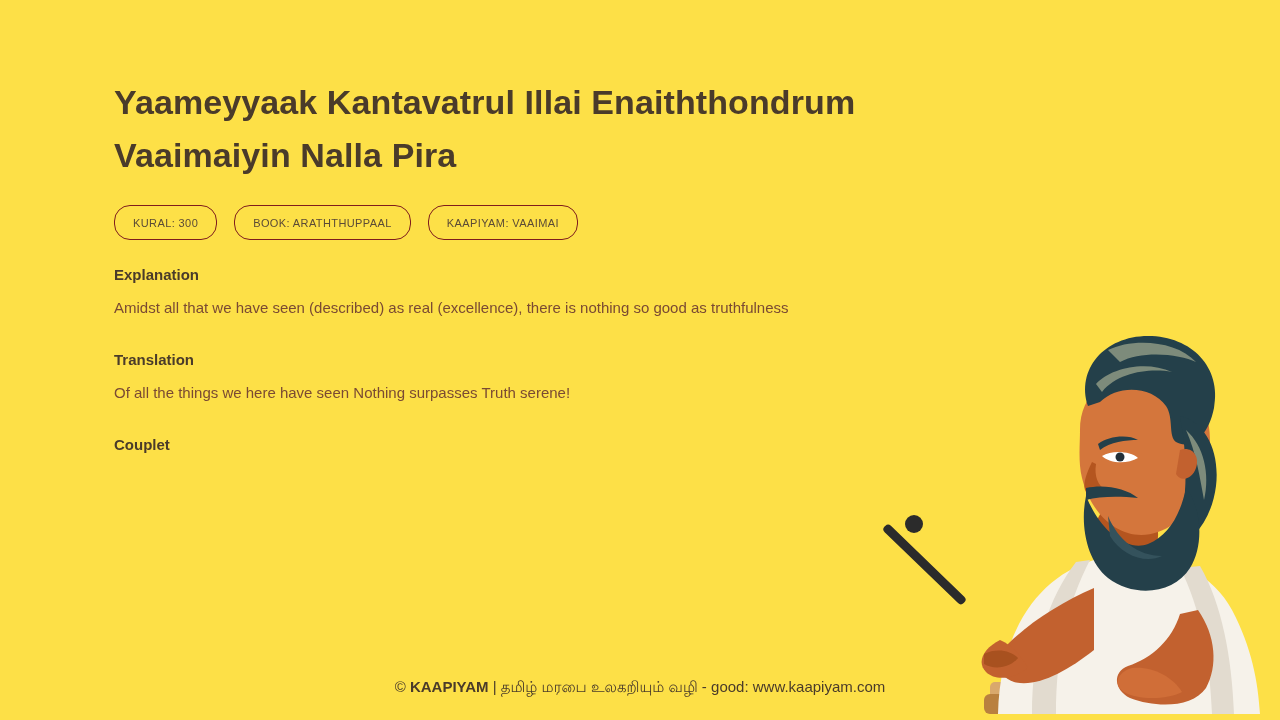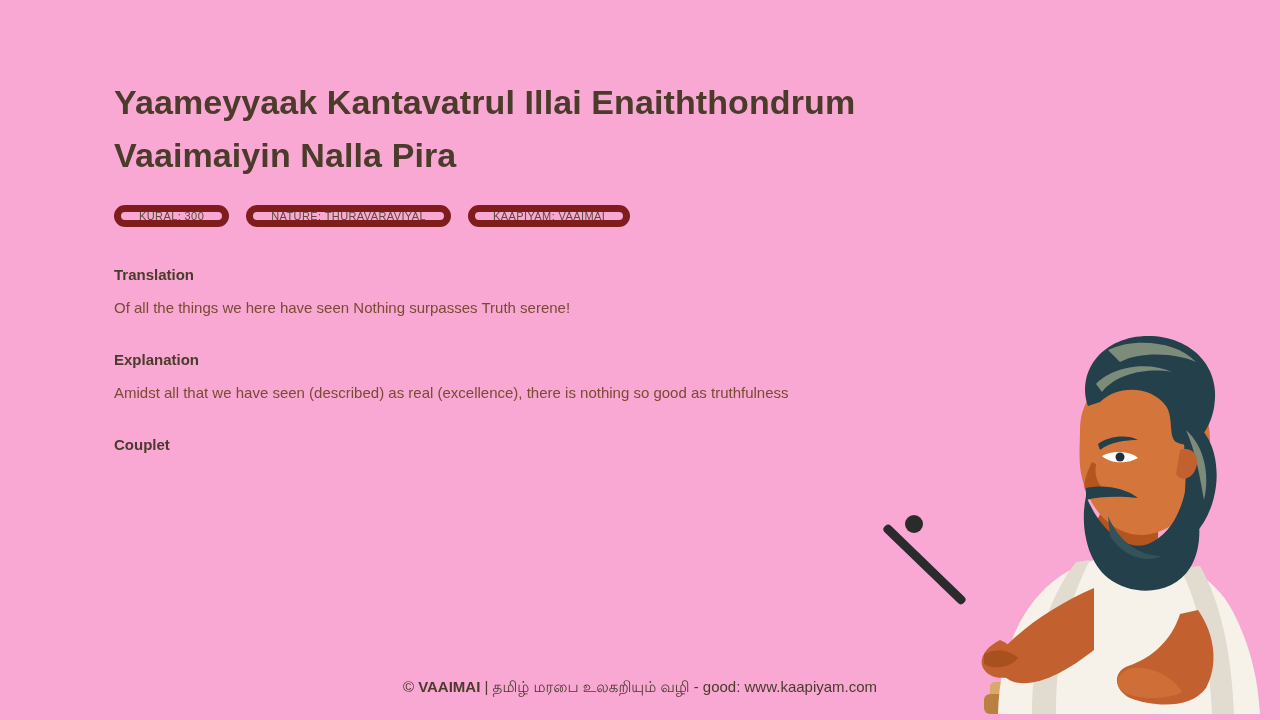--- a/index.html
+++ b/index.html
@@ -13,21 +13,21 @@
   body {
     background: #f0e4d7;
     font-family: "Liberation Sans", sans-serif;
     position: relative;
   }
 
   .page {
     position: relative;
     width: 1280px;
     height: 720px;
-    background: #f9a8d4;
+    background: #fde047;
   }
 
   
   .title {
     position: absolute;
     left: 114px;
     top: 76px;
     width: 820px;
     font-size: 34px;
     line-height: 53px;
@@ -39,22 +39,22 @@
   
   .tags {
     position: absolute;
     left: 114px;
     top: 205px;
     display: flex;
     gap: 17px;
   }
 
   .tag {
-    height: 22px;
-    border: 7px solid #7f1d1d;
+    height: 35px;
+    border: 1px solid #7f1d1d;
     border-radius: 16px;
     background: transparent;
     display: flex;
     align-items: center;
     padding: 0 18px;
     font-size: 11px;
     letter-spacing: 0.4px;
     color: #5b4a36;
     white-space: nowrap;
   }
@@ -111,43 +111,43 @@
 
 <div class="page">
 
   <h1 class="title">Yaameyyaak Kantavatrul Illai Enaiththondrum Vaaimaiyin Nalla Pira</h1>
 
   <div class="tags">
     <div class="tag">
       <span>KURAL: 300</span>
     </div>
     <div class="tag">
-      <span>NATURE: THURAVARAVIYAL</span>
+      <span>BOOK: ARATHTHUPPAAL</span>
     </div>
     <div class="tag">
       <span>KAAPIYAM: VAAIMAI</span>
     </div>
   </div>
 
   <div class="sections">
+    <div class="section">
+      <div class="section-label">Explanation</div>
+      <div class="section-text">Amidst all that we have seen (described) as real (excellence), there is nothing so good as truthfulness</div>
+    </div>
     <div class="section">
       <div class="section-label">Translation</div>
       <div class="section-text">Of all the things we here have seen Nothing surpasses Truth serene!</div>
     </div>
     <div class="section">
-      <div class="section-label">Explanation</div>
-      <div class="section-text">Amidst all that we have seen (described) as real (excellence), there is nothing so good as truthfulness</div>
-    </div>
-    <div class="section">
       <div class="section-label">Couplet</div>
     </div>
   </div>
 
   <div class="footer">
-    <span>© </span><span class="brand">VAAIMAI</span><span> | தமிழ் மரபை உலகறியும் வழி - good: www.kaapiyam.com</span>
+    <span>© </span><span class="brand">KAAPIYAM</span><span> | தமிழ் மரபை உலகறியும் வழி - good: www.kaapiyam.com</span>
   </div>
 
   <svg class="illustration" viewBox="0 0 400 410" aria-hidden="true">
 
     <g>
       <rect x="110" y="372" width="250" height="26" rx="5" fill="#d9a86c"></rect>
       <rect x="104" y="384" width="262" height="20" rx="6" fill="#b9803f"></rect>
       <rect x="124" y="378" width="215" height="5" rx="2" fill="#efd6b0"></rect>
     </g>
 

